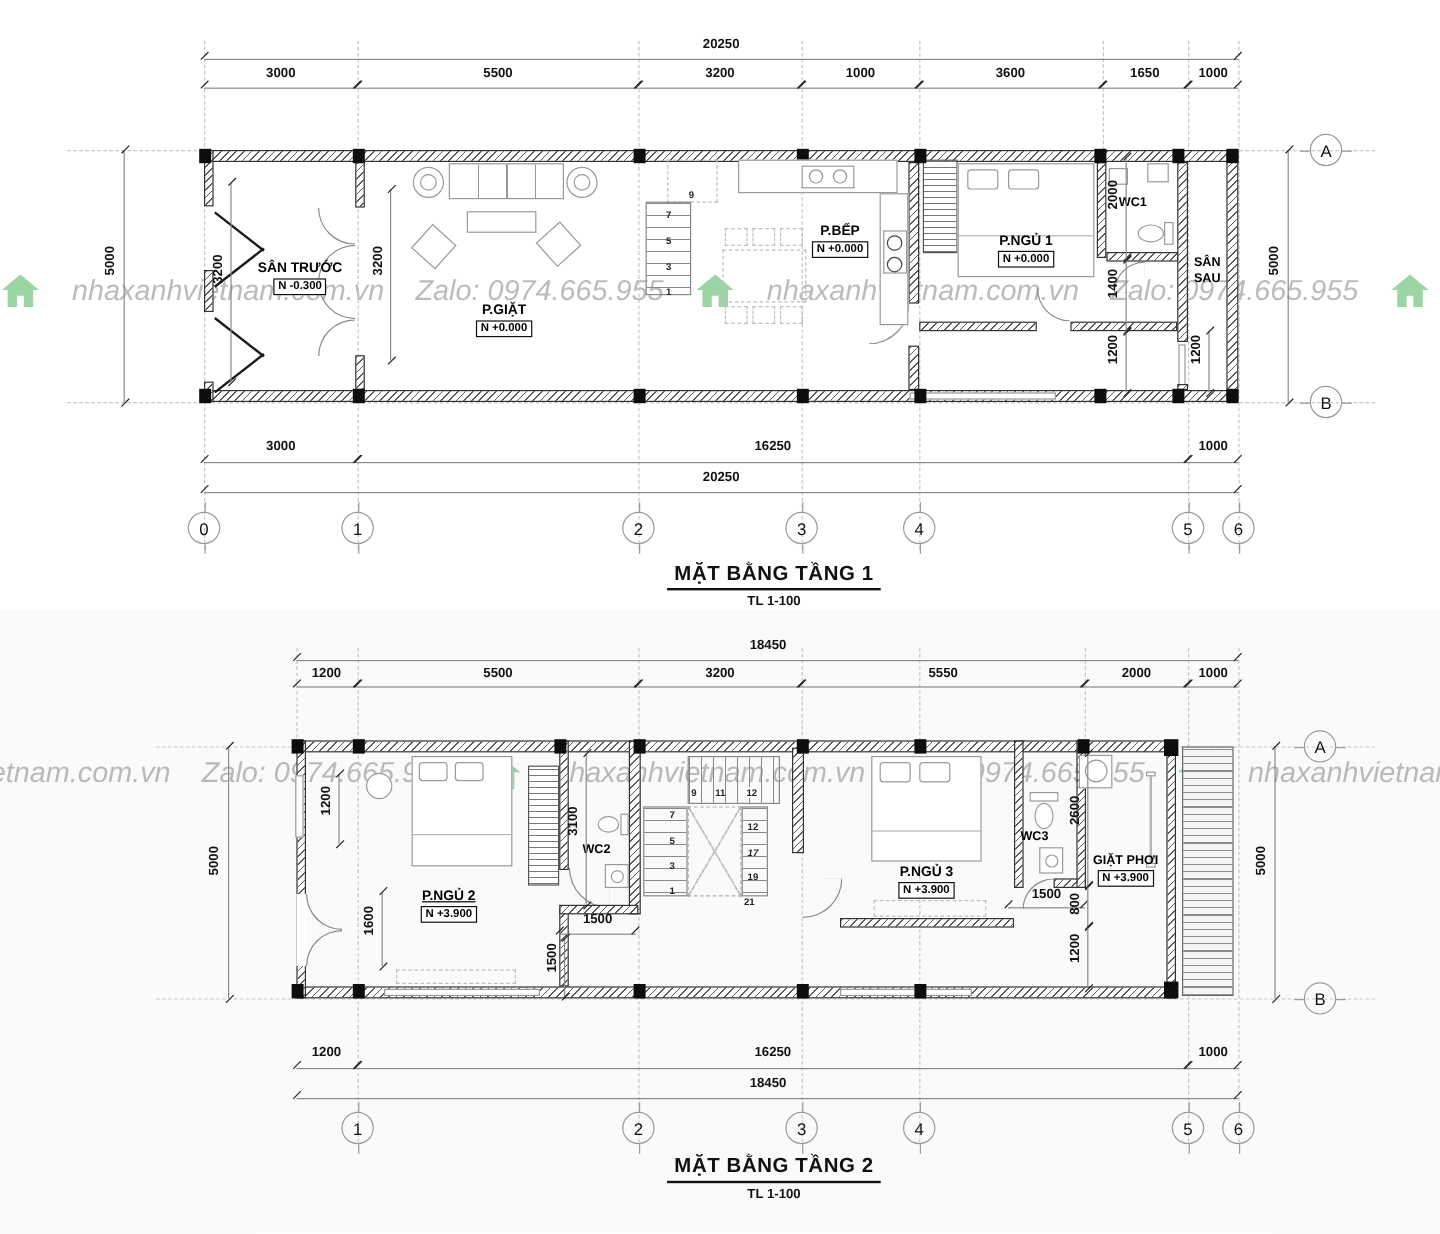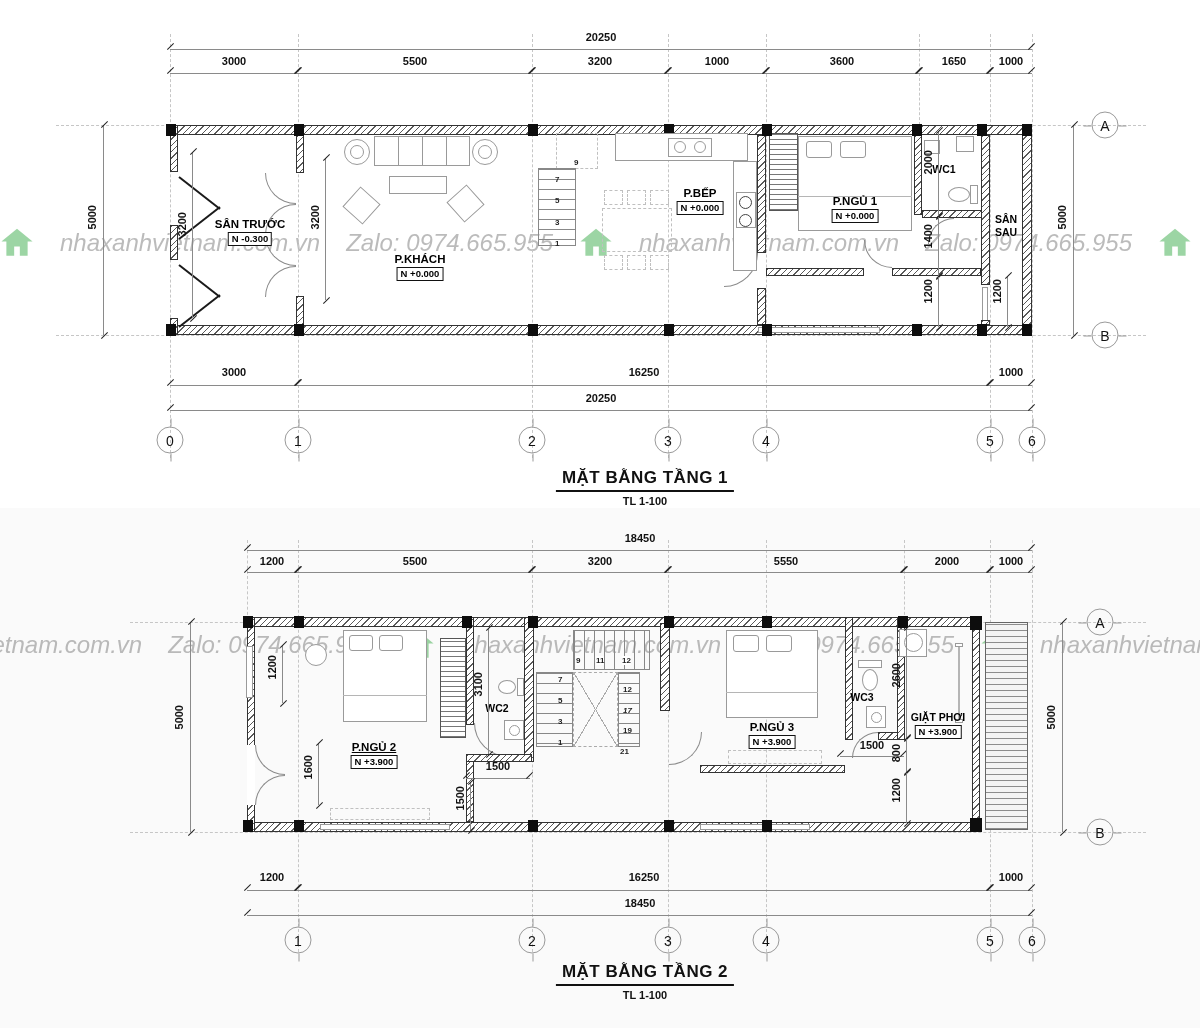--- a/index.html
+++ b/index.html
@@ -217,21 +217,21 @@
     <div class="f" style="left:924px;top:140px;width:16px;height:14px;"></div>
     <div class="f" style="left:956px;top:136px;width:18px;height:16px;"></div>
     <div class="f fc" style="left:948px;top:187px;width:22px;height:15px;"></div>
     <div class="f" style="left:970px;top:185px;width:8px;height:19px;"></div>
 
     <div class="r" style="left:250px;top:217px;">
       <div>SÂN TRƯỚC</div>
       <span class="lv">N -0.300</span>
     </div>
     <div class="r" style="left:420px;top:252px;">
-      <div>P.KHÁCH</div>
+      <div>P.GIẶT</div>
       <span class="lv">N +0.000</span>
     </div>
     <div class="r" style="left:700px;top:186px;">
       <div>P.BẾP</div>
       <span class="lv">N +0.000</span>
     </div>
     <div class="r" style="left:855px;top:194px;">
       <div>P.NGỦ 1</div>
       <span class="lv">N +0.000</span>
     </div>

